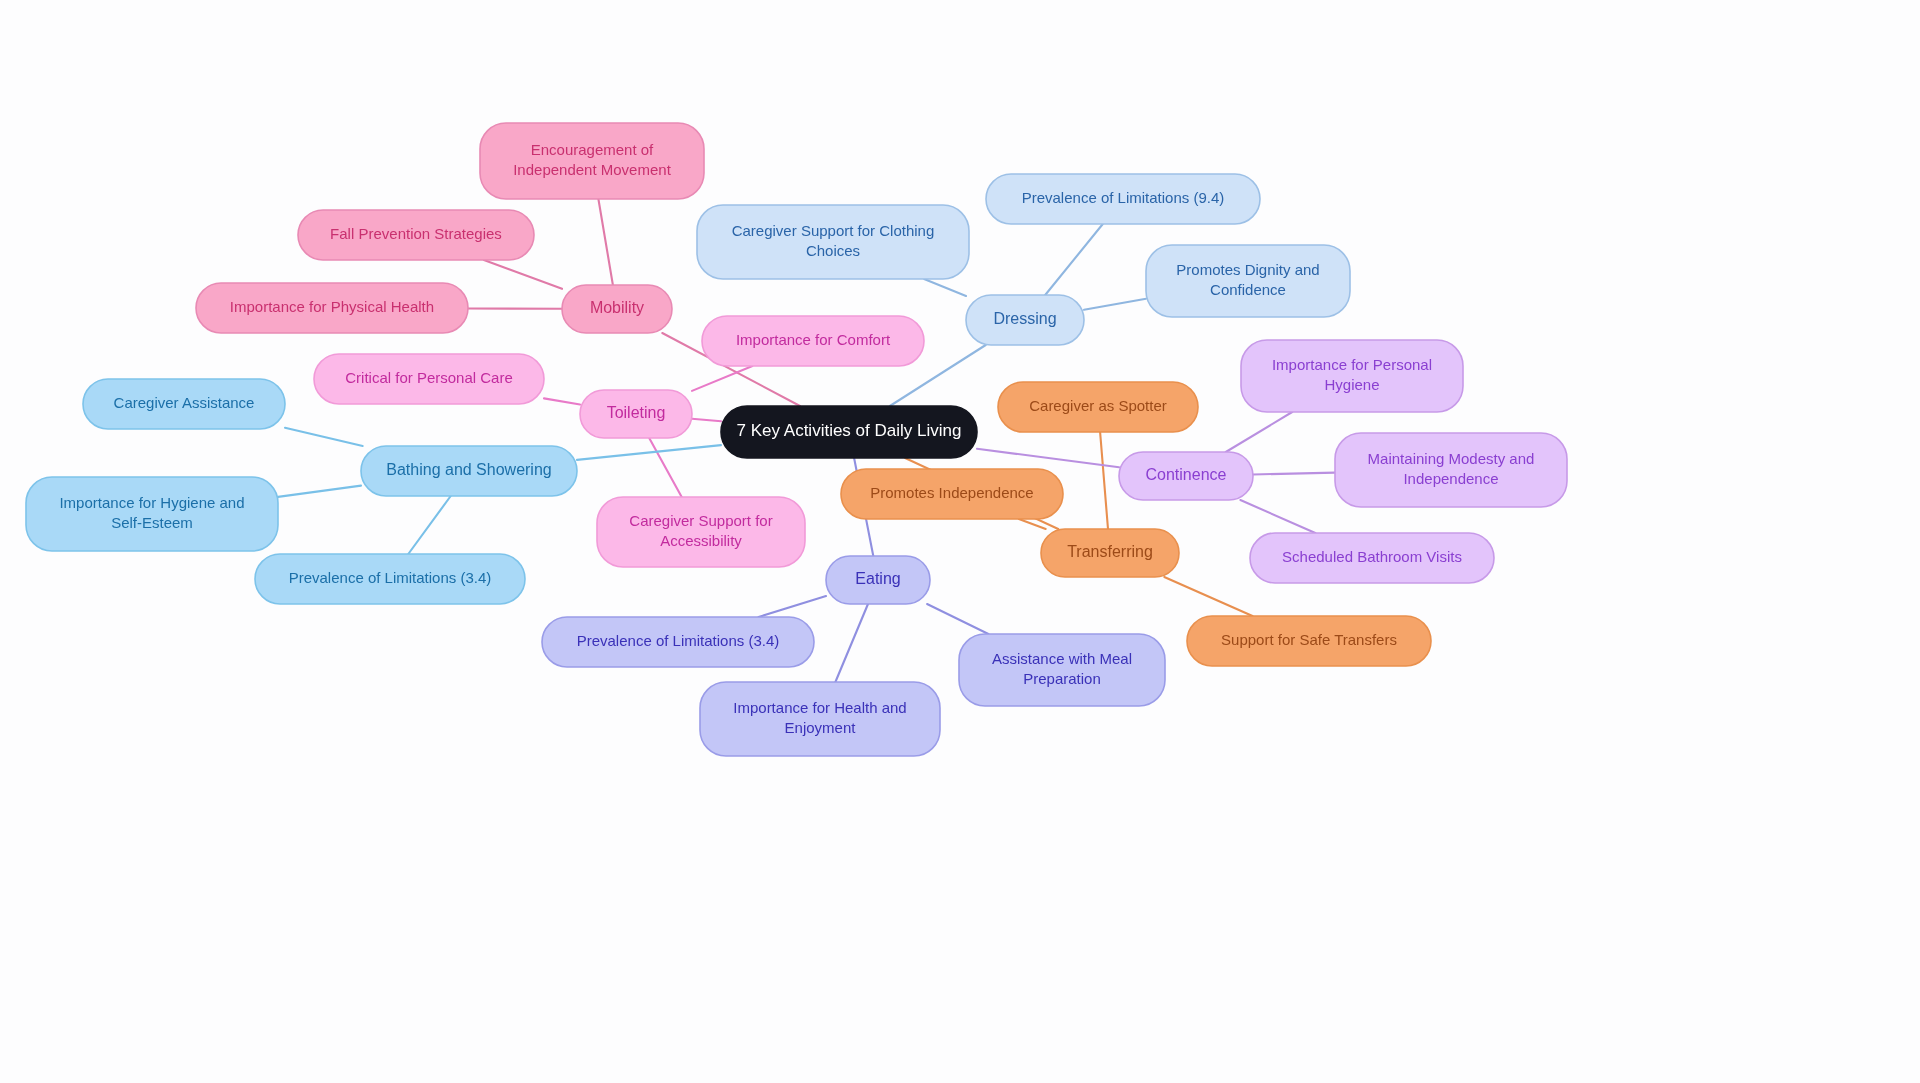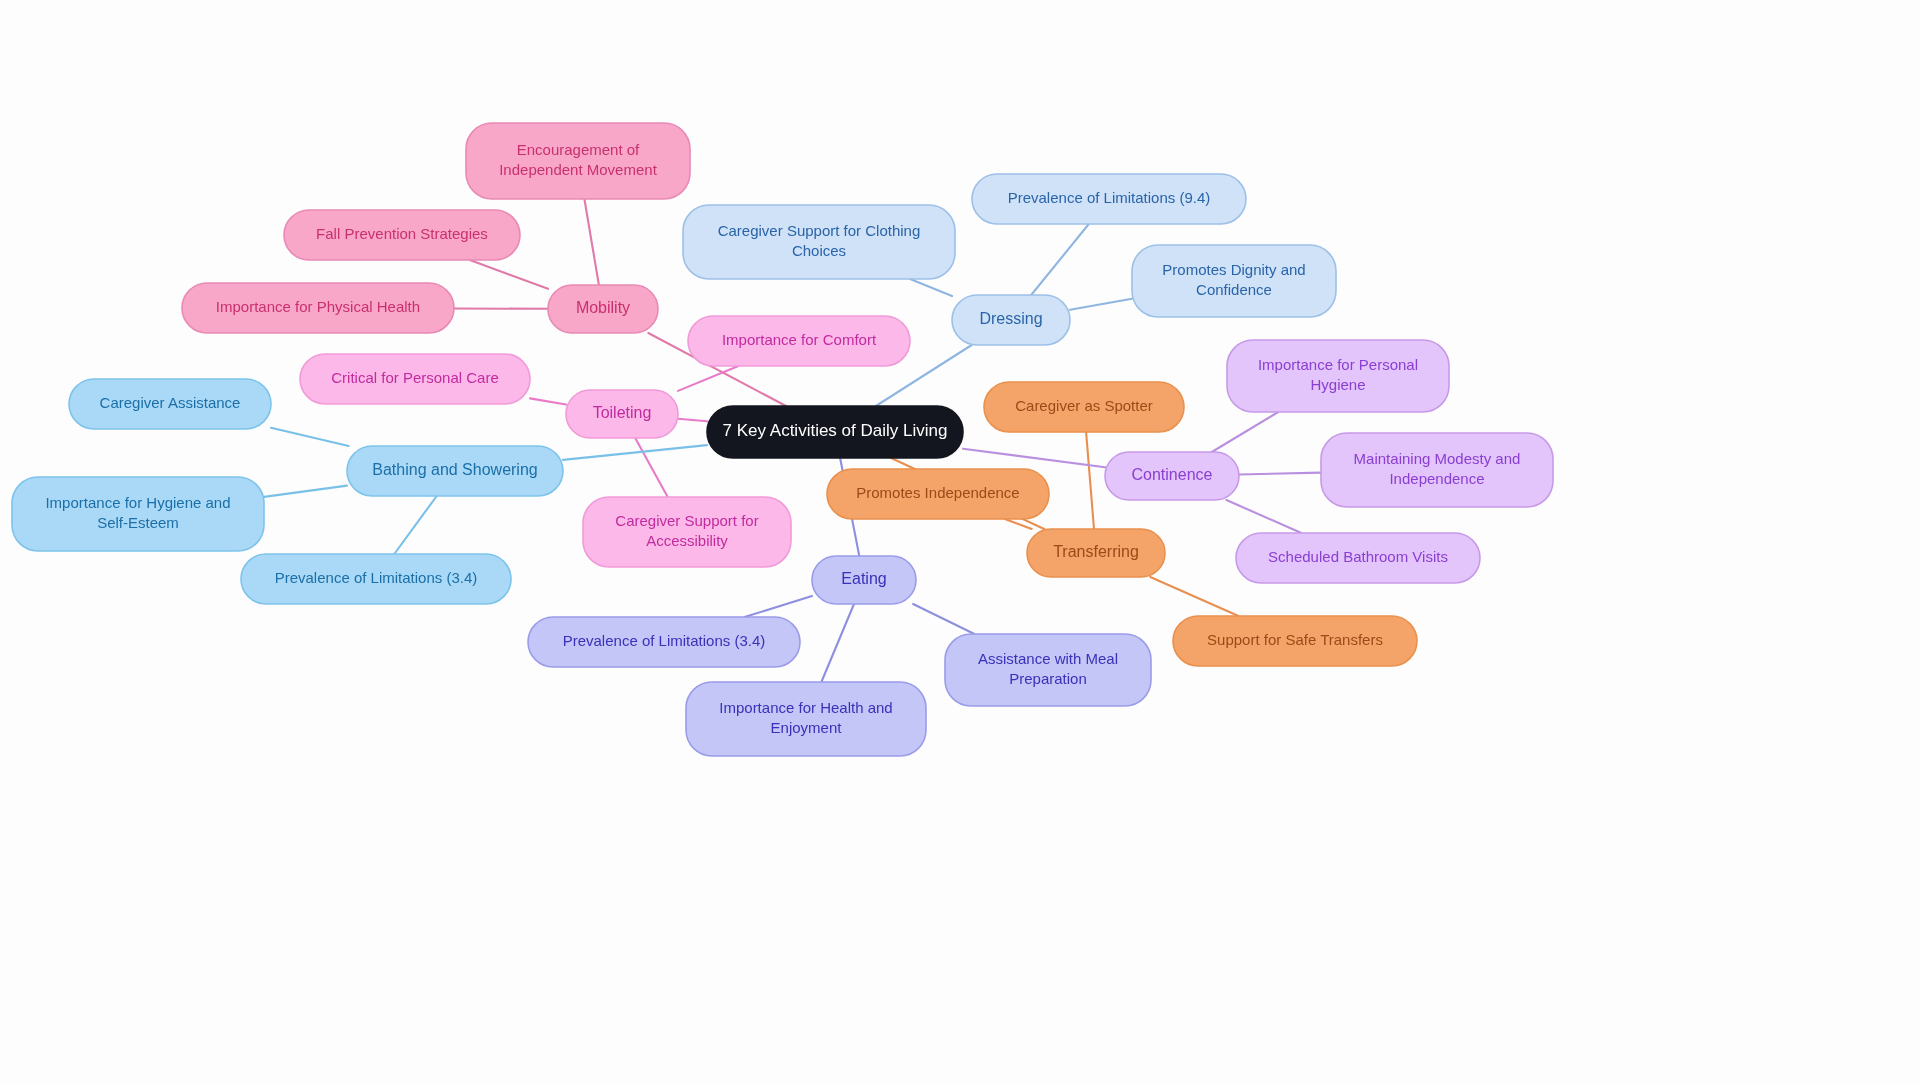--- a/index.html
+++ b/index.html
@@ -13,20 +13,21 @@
     height: 1083px;
     overflow: hidden;
     font-family: "Liberation Sans", sans-serif;
     background: #fdfdfe;
   }
   #mindmap-root {
     position: relative;
     width: 1682px;
     height: 1083px;
     background: #fdfdfe;
+    margin-left: 14px;
   }
   svg.canvas {
     position: absolute;
     left: 0;
     top: 0;
     width: 1920px;
     height: 1083px;
     display: block;
   }
   .edge {

